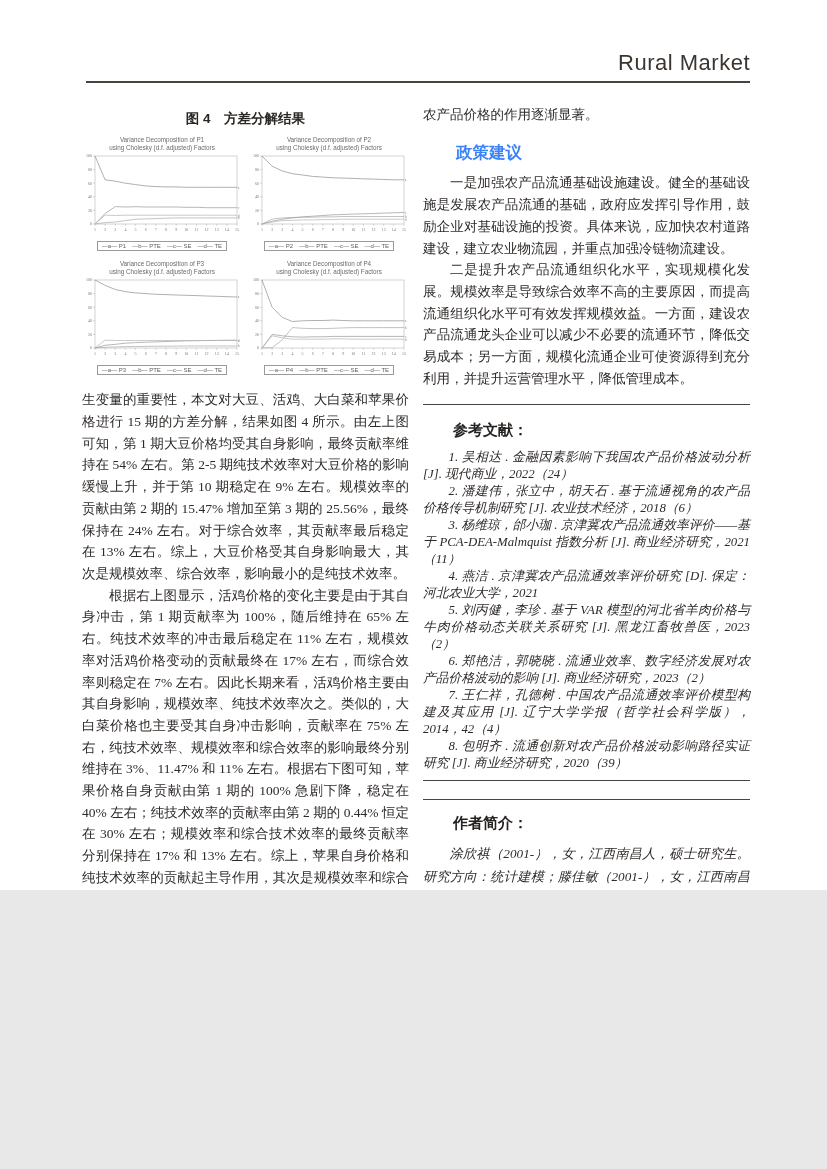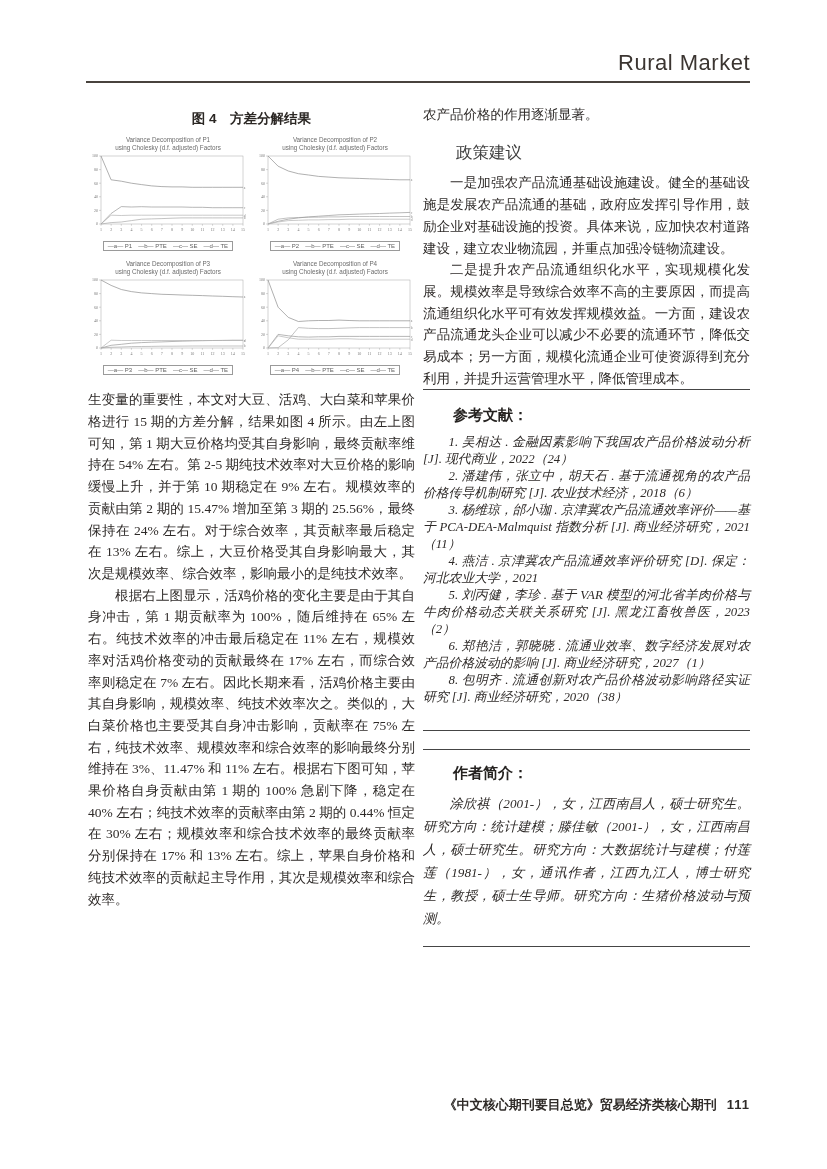--- a/index.html
+++ b/index.html
@@ -1,32 +1,32 @@
 <!DOCTYPE html>
 <html><head>
 <meta charset="utf-8">
 <style>
   * { margin:0; padding:0; box-sizing:border-box; }
   html,body { background:#e8e8e8; }
   .page {
-    position:relative; width:827px; height:1169px; margin:0 auto;
+    position:relative; width:827px; height:890px; margin:0 auto;
     background:#ffffff; overflow:hidden;
     font-family:"Liberation Serif","DejaVu Serif",serif;
     color:#2e2a28;
   }
   .rural-market {
     position:absolute; top:50px; right:77px;
     font-family:"Liberation Sans","DejaVu Sans",sans-serif;
     font-size:22px; color:#3b3531; letter-spacing:0.5px;
   }
   .header-rule {
     position:absolute; top:81px; left:86px; width:664px; height:2px;
     background:#48433d;
   }
-  .col-left  { position:absolute; left:88px;  top:104px; width:327px; }
+  .col-left  { position:absolute; left:82px;  top:104px; width:327px; }
   .col-right { position:absolute; left:423px; top:104px; width:327px; }
 
   .fig-caption {
     text-align:center; font-family:"Liberation Sans","DejaVu Sans",sans-serif;
     font-weight:700; font-size:13.5px; color:#2b2724; padding:6px 0 8px 0;
   }
   .chart-grid {
     display:grid; grid-template-columns:160px 160px; column-gap:7px; row-gap:9px;
     margin-bottom:14px;
   }
@@ -42,31 +42,31 @@
     display:flex; gap:6px;
     font-family:"Liberation Sans","DejaVu Sans",sans-serif;
     font-size:6px; color:#5f5f5f; white-space:nowrap;
   }
   .body-text { font-size:13.5px; line-height:21.7px; text-align:justify; }
   .body-text p { text-indent:2em; }
   .body-text p.no-indent { text-indent:0; }
 
   .section-heading {
     font-family:"Liberation Sans","DejaVu Sans",sans-serif;
-    font-weight:400; font-size:16.5px; color:#404040;
+    font-weight:700; font-size:16.5px; color:#3b82f6;
     padding-left:2em; margin:16px 0 9px 0;
   }
   .block-heading {
     font-family:"Liberation Sans","DejaVu Sans",sans-serif;
     font-weight:700; font-size:15px; color:#252220;
     padding-left:2em; margin:0 0 9px 0;
   }
   .refs-block {
     border-top:1.6px solid #454545; border-bottom:1.6px solid #454545;
-    padding:16px 0 24px 0;
+    margin-top:15px; padding:16px 0 8px 0;
   }
   .refs-list { font-size:12.8px; line-height:17px; font-style:italic; text-align:justify; }
   .refs-list p { text-indent:2em; }
   .authors-block {
     border-top:1.6px solid #454545; border-bottom:1.6px solid #454545;
     margin-top:18px; padding:14px 0 16px 0;
   }
   .authors-bio { font-size:13.2px; line-height:23px; font-style:italic; text-align:justify; text-indent:2em; }
 
   .footer {
@@ -353,22 +353,23 @@
     </div>
 
     <div class="refs-block">
       <h3 class="block-heading">参考文献：</h3>
       <div class="refs-list">
         <p>1. 吴相达 . 金融因素影响下我国农产品价格波动分析 [J]. 现代商业，2022（24）</p>
         <p>2. 潘建伟，张立中，胡天石 . 基于流通视角的农产品价格传导机制研究 [J]. 农业技术经济，2018（6）</p>
         <p>3. 杨维琼，邰小珈 . 京津冀农产品流通效率评价——基于 PCA-DEA-Malmquist 指数分析 [J]. 商业经济研究，2021（11）</p>
         <p>4. 燕洁 . 京津冀农产品流通效率评价研究 [D]. 保定：河北农业大学，2021</p>
         <p>5. 刘丙健，李珍 . 基于 VAR 模型的河北省羊肉价格与牛肉价格动态关联关系研究 [J]. 黑龙江畜牧兽医，2023（2）</p>
-        <p>6. 郑艳洁，郭晓晓 . 流通业效率、数字经济发展对农产品价格波动的影响 [J]. 商业经济研究，2027（1）</p>
-        <p>8. 包明齐 . 流通创新对农产品价格波动影响路径实证研究 [J]. 商业经济研究，2020（38）</p>
+        <p>6. 郑艳洁，郭晓晓 . 流通业效率、数字经济发展对农产品价格波动的影响 [J]. 商业经济研究，2023（2）</p>
+        <p>7. 王仁祥，孔德树 . 中国农产品流通效率评价模型构建及其应用 [J]. 辽宁大学学报（哲学社会科学版），2014，42（4）</p>
+        <p>8. 包明齐 . 流通创新对农产品价格波动影响路径实证研究 [J]. 商业经济研究，2020（39）</p>
       </div>
     </div>
 
     <div class="authors-block">
       <h3 class="block-heading">作者简介：</h3>
       <p class="authors-bio">涂欣祺（2001-），女，江西南昌人，硕士研究生。研究方向：统计建模；滕佳敏（2001-），女，江西南昌人，硕士研究生。研究方向：大数据统计与建模；付莲莲（1981-），女，通讯作者，江西九江人，博士研究生，教授，硕士生导师。研究方向：生猪价格波动与预测。</p>
     </div>
   </div>
 
   <div class="footer">

